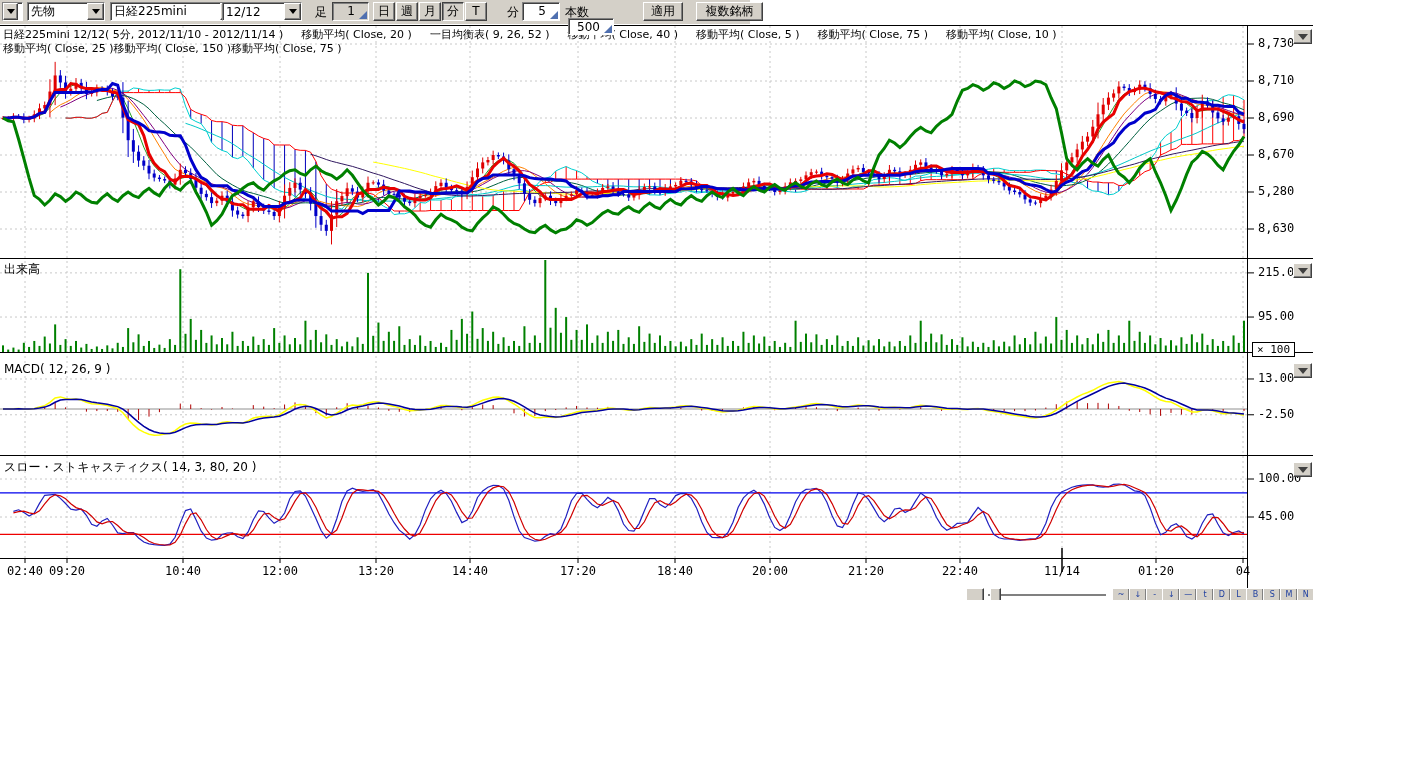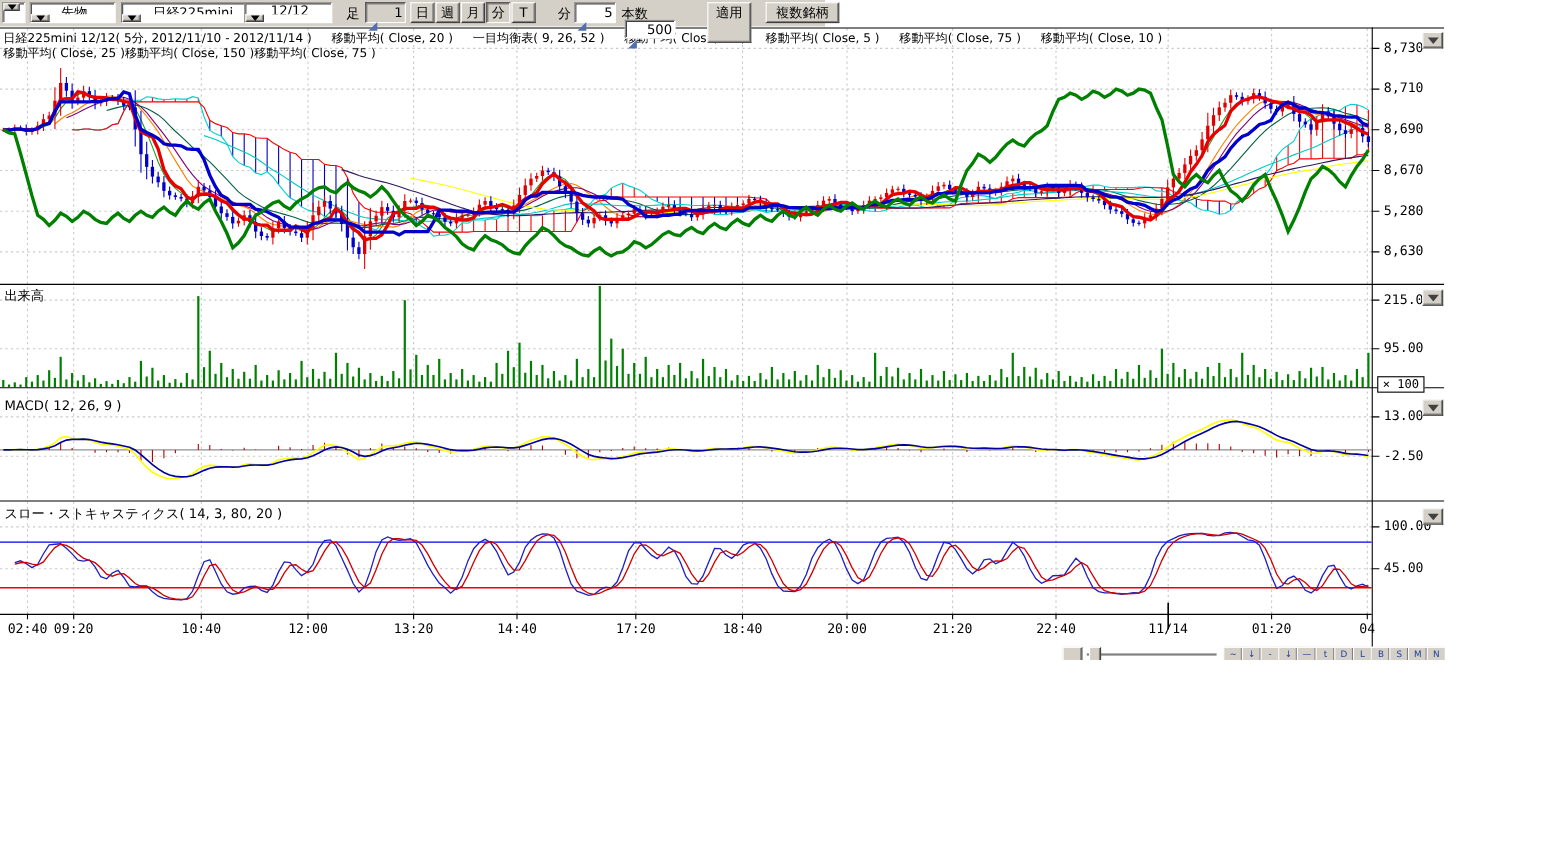--- a/index.html
+++ b/index.html
@@ -1,20 +1,20 @@
 <!DOCTYPE html>
 <html><head>
 <meta charset="utf-8">
 <style>
   html,body{margin:0;padding:0;background:#ffffff;width:1420px;height:768px;overflow:hidden;
     font-family:"DejaVu Sans",sans-serif;}
   #app{position:relative;width:1420px;height:768px;background:#fff;}
   
   #toolbar{position:absolute;left:0;top:0;width:750px;height:24px;background:#d4d0c8;z-index:40;}
-  .tb{position:absolute;box-sizing:border-box;font-size:12px;color:#000;flex-direction:column;}
+  .tb{position:absolute;box-sizing:border-box;font-size:12px;color:#000;}
   .raised{background:#d4d0c8;border:1px solid;border-color:#ffffff #404040 #404040 #ffffff;
     box-shadow:inset -1px -1px 0 #808080;}
   .sunken{background:#d4d0c8;border:1px solid;border-color:#404040 #ffffff #ffffff #404040;
     box-shadow:inset 1px 1px 0 #808080;}
   .inset{background:#ffffff;border:1px solid;border-color:#808080 #ffffff #ffffff #808080;
     box-shadow:inset 1px 1px 0 #404040;}
   .combo{display:flex;align-items:center;}
   .combo .txt{flex:1;padding-left:3px;font-size:12px;white-space:nowrap;overflow:hidden;}
   .combo .arrow{width:15px;align-self:stretch;display:flex;align-items:center;justify-content:center;}
   .tri-down{width:0;height:0;border-left:4px solid transparent;border-right:4px solid transparent;
@@ -1120,21 +1120,21 @@
           <div class="glyph"></div>
         </div>
   </div>
   <div class="tb lbl" style="left:565px;top:5px;">本数</div>
   <div class="tb inset spin" style="left:568px;top:2px;width:46px;height:17px;margin-top:16px;">
     <div class="edit">500</div>
     <div class="btn">
           <div class="glyph"></div>
         </div>
   </div>
-  <div class="tb raised pbtn" style="left:643px;top:2px;width:40px;height:37px;">適用</div>
+  <div class="tb raised pbtn" style="left:643px;top:2px;width:40px;height:19px;">適用</div>
   <div class="tb raised pbtn" style="left:696px;top:2px;width:67px;height:19px;">複数銘柄</div>
 </div>
 
 <div class="ov hdr" style="left:3px;top:27px;gap:18px;" id="hdr1">
       <span>日経225mini 12/12( 5分, 2012/11/10 - 2012/11/14 )</span>
       <span>移動平均( Close, 20 )</span>
       <span>一目均衡表( 9, 26, 52 )</span>
       <span>移動平均( Close, 40 )</span>
       <span>移動平均( Close, 5 )</span>
       <span>移動平均( Close, 75 )</span>

